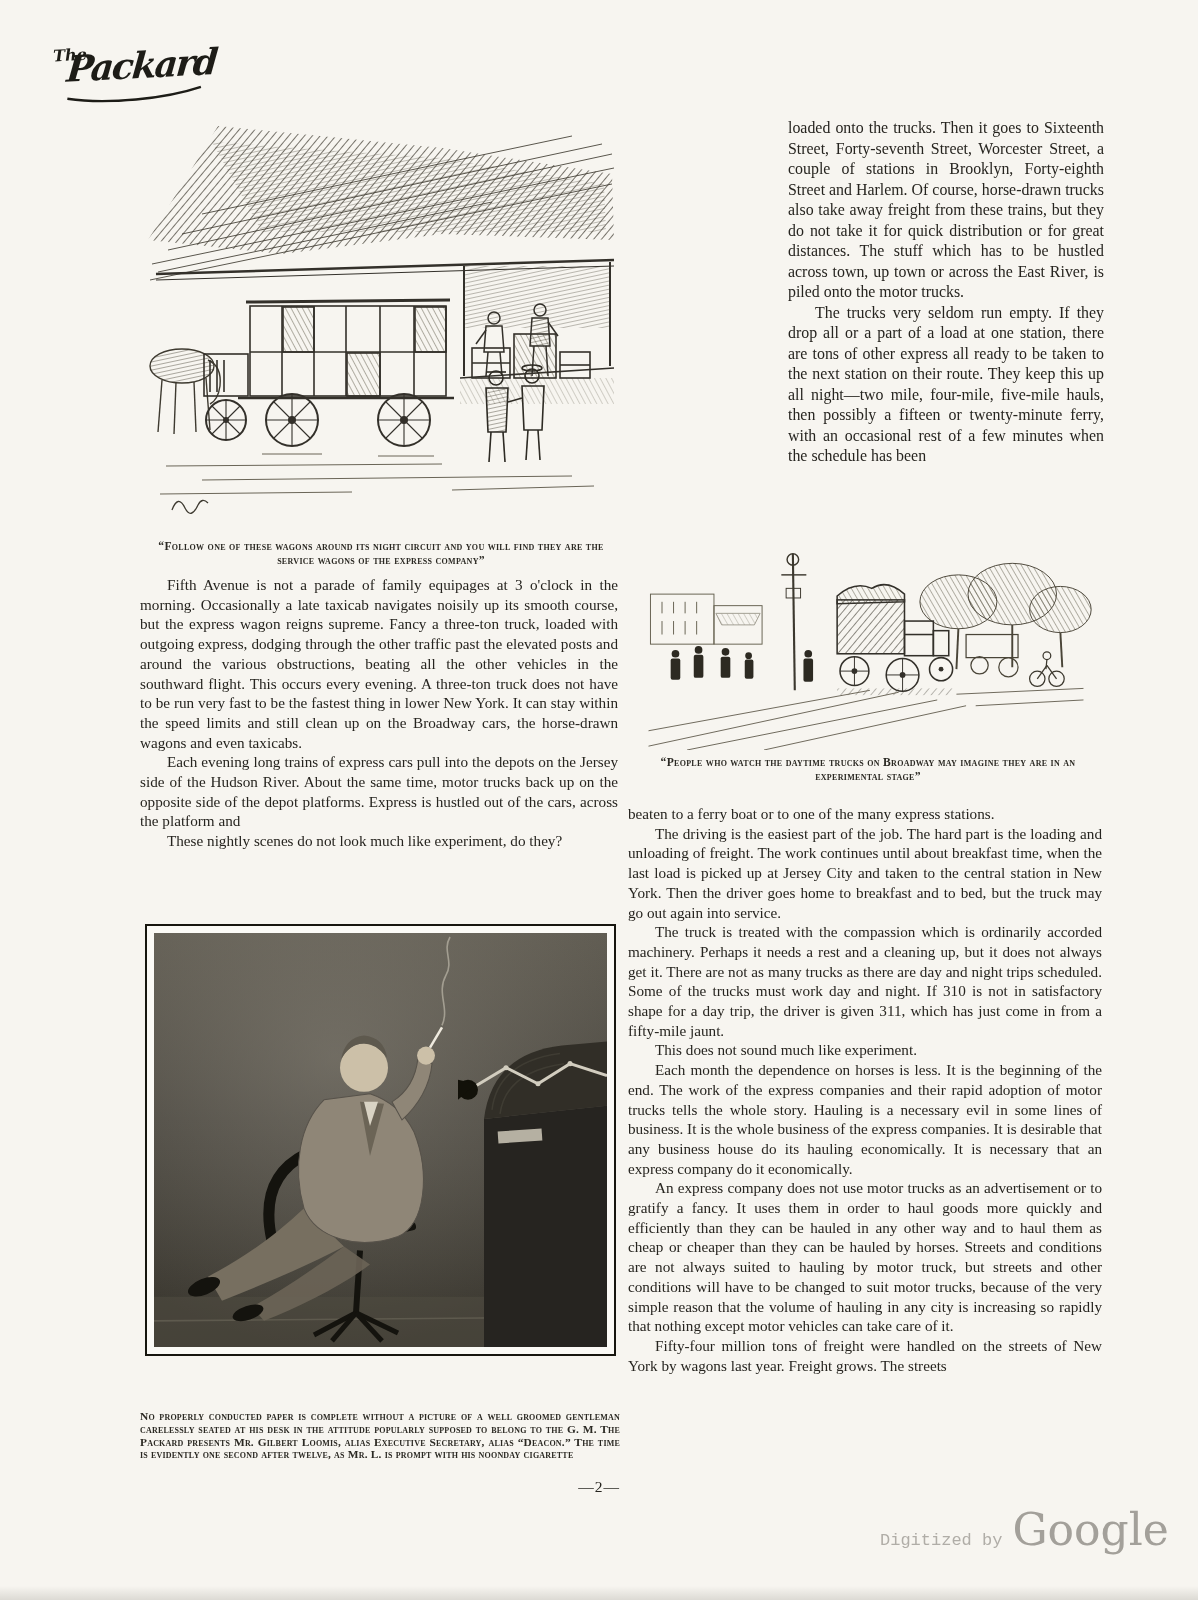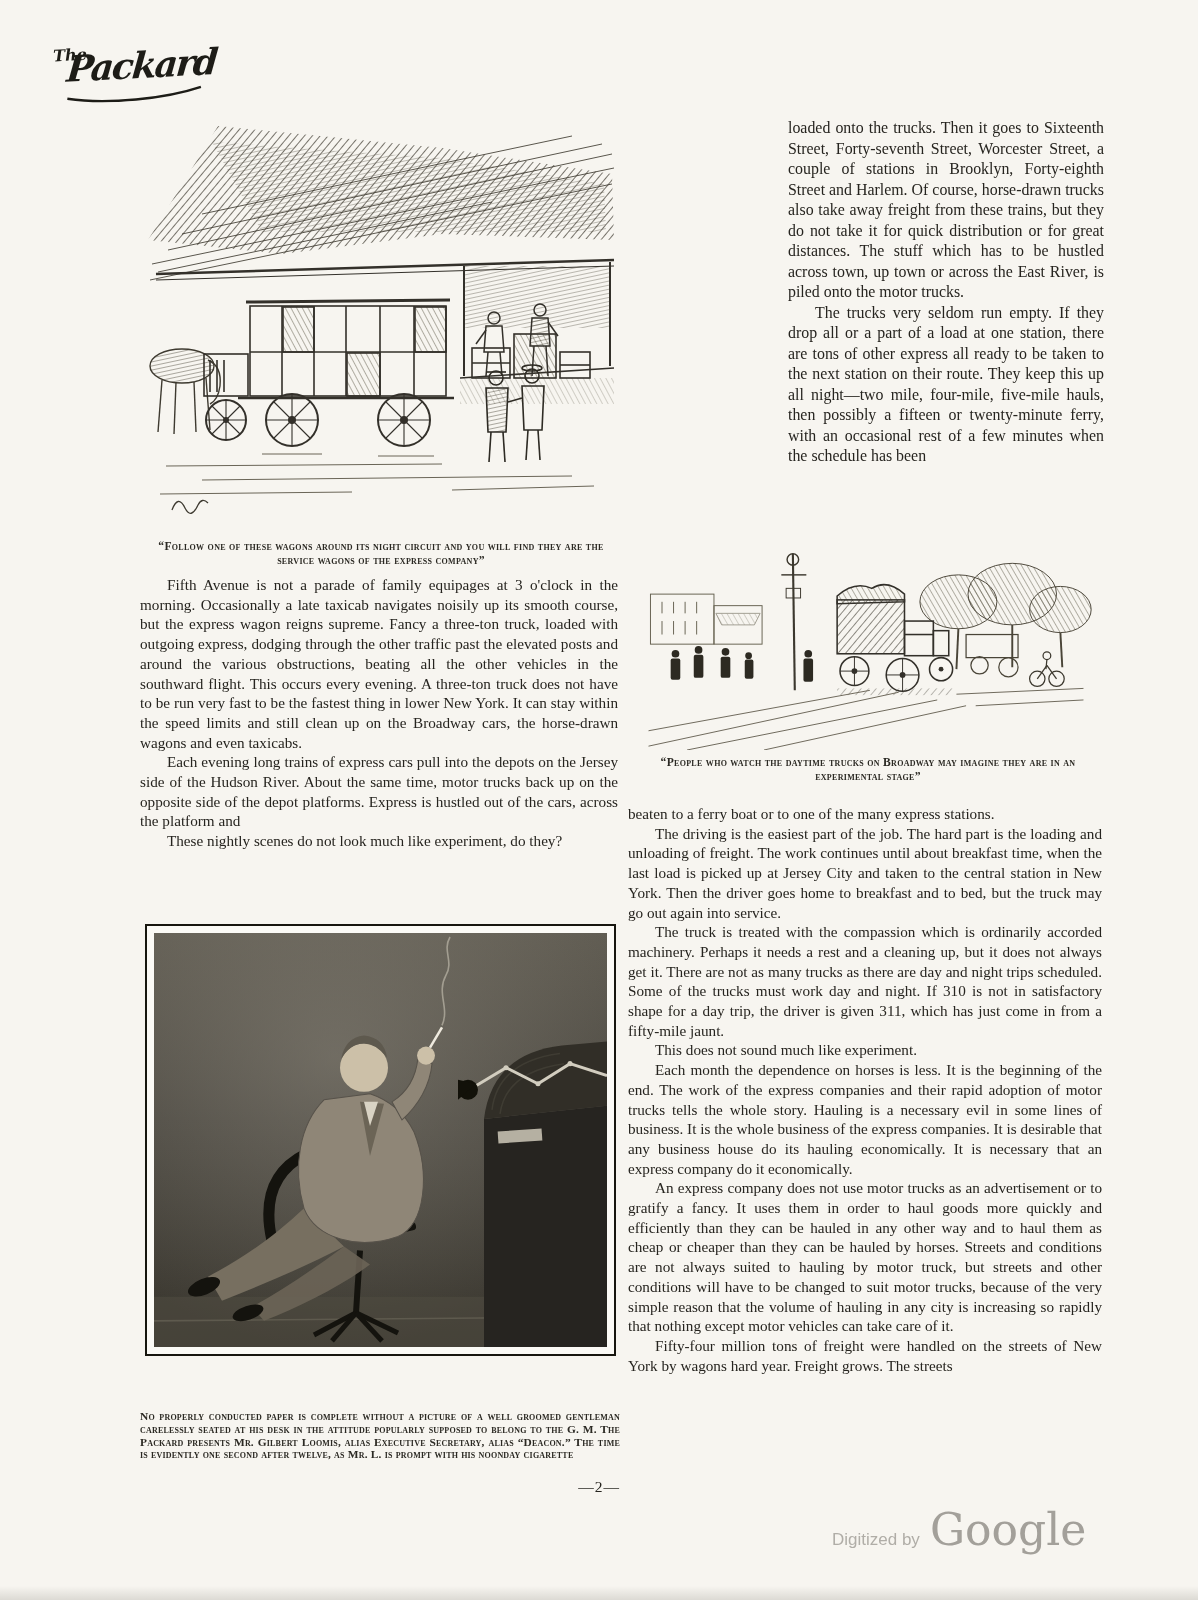--- a/index.html
+++ b/index.html
@@ -66,21 +66,21 @@
 
   
   .page-number {
     position:absolute; left:0; top:1478px; width:1198px;
     text-align:center; font-size:15.5px; letter-spacing:1px; color:#26241f;
   }
   .watermark {
     position:absolute; left:832px; top:1504px;
     display:flex; align-items:baseline; gap:10px;
   }
-  .watermark-prefix { font-family:Liberation Sans, sans-serif; font-size:17px; color:#b0ada7; }
+  .watermark-prefix { font-family:Liberation Mono, monospace; font-size:17px; color:#b0ada7;margin-left:48px; }
   .watermark-brand  { font-family:"DejaVu Serif", serif; font-size:44px; color:#a3a09a; }
 
   .scan-edge {
     position:absolute; left:0; top:1586px; width:1198px; height:14px;
     background:linear-gradient(#f7f5f0, #dcdad4);
   }
 </style>
 </head>
 <body>
 
@@ -324,21 +324,21 @@
 
   <div class="figcaption" id="cap2">“People who watch the daytime trucks on Broadway may imagine they are in an experimental stage”</div>
 
   <div class="bodytext right-bottom-text">
     <p class="flush">beaten to a ferry boat or to one of the many express stations.</p>
     <p>The driving is the easiest part of the job. The hard part is the loading and unloading of freight. The work continues until about breakfast time, when the last load is picked up at Jersey City and taken to the central station in New York. Then the driver goes home to breakfast and to bed, but the truck may go out again into service.</p>
     <p>The truck is treated with the compassion which is ordinarily accorded machinery. Perhaps it needs a rest and a cleaning up, but it does not always get it. There are not as many trucks as there are day and night trips scheduled. Some of the trucks must work day and night. If 310 is not in satisfactory shape for a day trip, the driver is given 311, which has just come in from a fifty-mile jaunt.</p>
     <p>This does not sound much like experiment.</p>
     <p>Each month the dependence on horses is less. It is the beginning of the end. The work of the express companies and their rapid adoption of motor trucks tells the whole story. Hauling is a necessary evil in some lines of business. It is the whole business of the express companies. It is desirable that any business house do its hauling economically. It is necessary that an express company do it economically.</p>
     <p>An express company does not use motor trucks as an advertisement or to gratify a fancy. It uses them in order to haul goods more quickly and efficiently than they can be hauled in any other way and to haul them as cheap or cheaper than they can be hauled by horses. Streets and conditions are not always suited to hauling by motor truck, but streets and other conditions will have to be changed to suit motor trucks, because of the very simple reason that the volume of hauling in any city is increasing so rapidly that nothing except motor vehicles can take care of it.</p>
-    <p>Fifty-four million tons of freight were handled on the streets of New York by wagons hard year. Freight grows. The streets</p>
+    <p>Fifty-four million tons of freight were handled on the streets of New York by wagons last year. Freight grows. The streets</p>
   </div>
 
   <div class="photo-frame">
     <svg viewBox="0 0 453 412" preserveAspectRatio="none">
       <defs>
         <linearGradient id="pg" x1="0" y1="0" x2="0" y2="1">
           <stop offset="0" stop-color="#605c52"></stop>
           <stop offset="0.45" stop-color="#4a4740"></stop>
           <stop offset="1" stop-color="#3a372f"></stop>
         </linearGradient>

